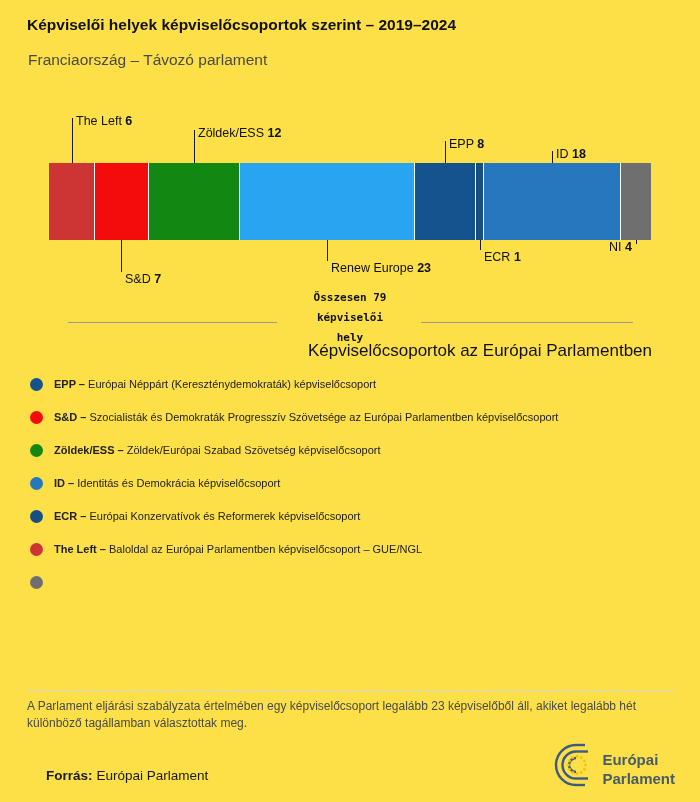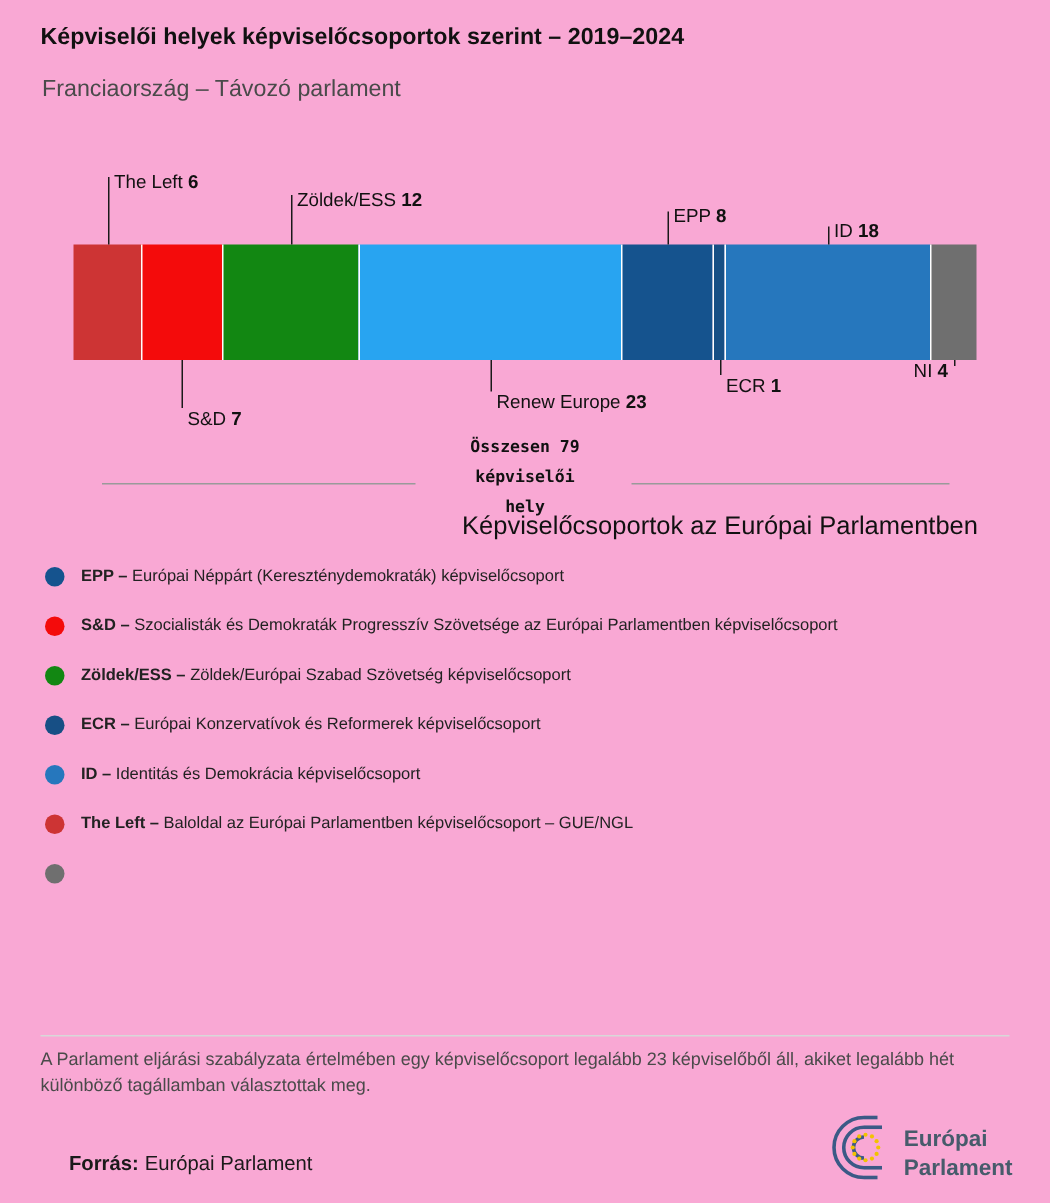--- a/index.html
+++ b/index.html
@@ -1,18 +1,18 @@
 <!DOCTYPE html>
 <html><head>
 <meta charset="utf-8">
 <style>
   * { margin:0; padding:0; box-sizing:border-box; }
   html,body { background:#ffffff; }
   body { font-family:"Liberation Sans", sans-serif; color:#1a1a1a; }
-  .page { position:relative; width:700px; height:802px; background:#f9a8d4; overflow:hidden; }
+  .page { position:relative; width:700px; height:802px; background:#fde047; overflow:hidden; }
 
   .title { position:absolute; left:27px; top:16px; font-size:15.5px; font-weight:bold; color:#111; }
   .subtitle { position:absolute; left:28px; top:51px; font-size:15.5px; font-weight:normal; color:#4a4a4a; }
 
   .bar { position:absolute; left:49px; top:163px; width:602px; height:77px; display:flex; }
   .seg { height:100%; }
   .seg + .seg { border-left:1px solid #ffffff; }
 
   .leader { position:absolute; width:1px; background:#1a1a1a; }
   .seg-label { position:absolute; font-size:12.5px; white-space:nowrap; color:#111; }
@@ -75,26 +75,26 @@
         </div>
         <div class="litem">
           <span class="dot" style="background: rgb(244, 11, 11);"></span>
           <div class="ltext"><b>S&amp;D – </b>Szocialisták és Demokraták Progresszív Szövetsége az Európai Parlamentben képviselőcsoport</div>
         </div>
         <div class="litem">
           <span class="dot" style="background: rgb(18, 135, 18);"></span>
           <div class="ltext"><b>Zöldek/ESS – </b>Zöldek/Európai Szabad Szövetség képviselőcsoport</div>
         </div>
         <div class="litem">
+          <span class="dot" style="background: rgb(38, 119, 189);"></span>
+          <div class="ltext"><b>ID – </b>Identitás és Demokrácia képviselőcsoport</div>
+        </div>
+        <div class="litem">
           <span class="dot" style="background: rgb(23, 79, 133);"></span>
           <div class="ltext"><b>ECR – </b>Európai Konzervatívok és Reformerek képviselőcsoport</div>
-        </div>
-        <div class="litem">
-          <span class="dot" style="background: rgb(38, 119, 189);"></span>
-          <div class="ltext"><b>ID – </b>Identitás és Demokrácia képviselőcsoport</div>
         </div>
         <div class="litem">
           <span class="dot" style="background: rgb(205, 52, 52);"></span>
           <div class="ltext"><b>The Left – </b>Baloldal az Európai Parlamentben képviselőcsoport – GUE/NGL</div>
         </div>
         <div class="litem">
           <span class="dot" style="background: rgb(111, 111, 111);"></span>
         </div>
       </div>
   </div>

